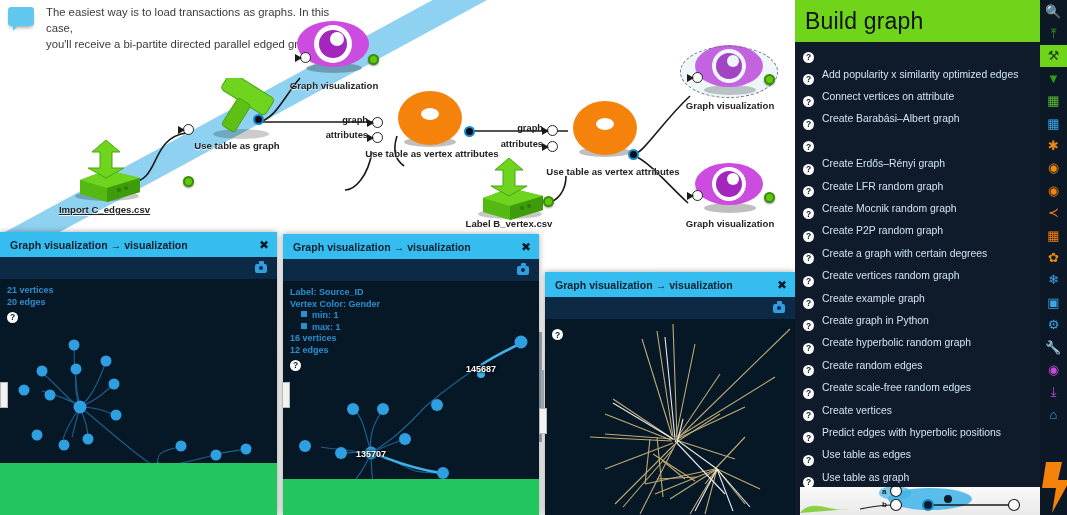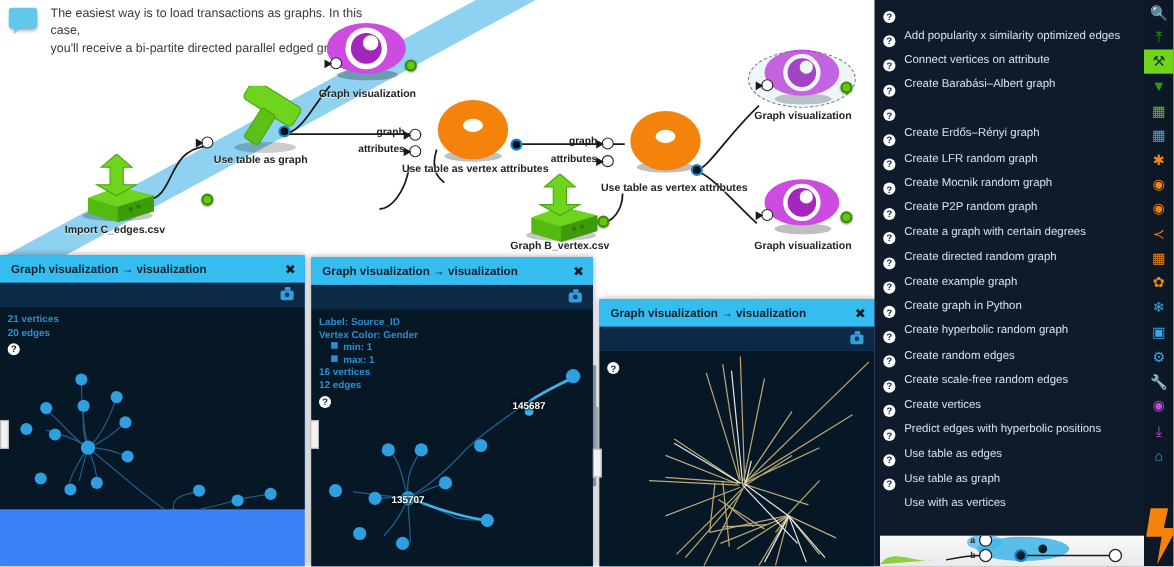--- a/index.html
+++ b/index.html
@@ -55,21 +55,21 @@
   .rail-btn{height:22.4px;display:flex;align-items:center;justify-content:center;cursor:pointer;font-size:13px;}
   .rail-btn.active{background:#6fd41a;}
 
   
   .preview{position:absolute;left:800px;top:487px;width:240px;height:28px;
            background:linear-gradient(180deg,#fafafa,#e9e9e9);overflow:hidden;}
   .mini-label{position:absolute;font-size:8px;font-weight:bold;color:#222;}
   .arrow-badge{position:absolute;left:1040px;top:460px;width:30px;height:55px;overflow:hidden;}
 
   
-  .panel{position:absolute;background:#3b82f6;box-shadow:0 0 6px rgba(0,0,0,.35);}
+  .panel{position:absolute;background:#22c55e;box-shadow:0 0 6px rgba(0,0,0,.35);}
   .p-head{height:25px;background:#35bdf0;display:flex;align-items:center;
           padding:0 8px 0 10px;justify-content:space-between;cursor:move;}
   .p-title{font-size:10.6px;font-weight:bold;color:#10202c;white-space:nowrap;}
   .p-close{font-size:12px;color:#0d1b24;font-weight:bold;cursor:pointer;line-height:1;}
   .p-tools{height:22px;background:#0c2a45;display:flex;align-items:center;justify-content:flex-end;padding-right:10px;}
   .cam{width:12px;height:9px;background:#2f9fe0;border-radius:2px;position:relative;cursor:pointer;}
   .cam:before{content:"";position:absolute;left:3.5px;top:-2.5px;width:5px;height:2.5px;background:#2f9fe0;border-radius:1px 1px 0 0;}
   .cam:after{content:"";position:absolute;left:4px;top:2.5px;width:4px;height:4px;border-radius:50%;background:#0c2a45;}
   .p-body{position:relative;background:#061726;overflow:hidden;}
   .p-stats{position:absolute;left:7px;top:6px;font-size:9px;font-weight:bold;color:#2a8fd0;line-height:11.5px;}
@@ -117,21 +117,21 @@
       <svg width="85" height="62" viewBox="0 0 85 62">
         <ellipse cx="45" cy="56" rx="32" ry="5" fill="rgba(0,0,0,.22)"></ellipse>
         <path d="M18,40 L45,30 L78,38 L78,52 L45,62 L18,54 Z" fill="#54b913"></path>
         <path d="M18,40 L45,30 L78,38 L45,48 Z" fill="#6ed41d"></path>
         <path d="M45,48 L78,38 L78,52 L45,62 Z" fill="#3e9c0b"></path>
         <path d="M28,22 L40,22 L40,6 L32,6 L46,-6 L60,6 L52,6 L52,22 L64,22 L46,32 Z" transform="translate(-2,6)" fill="#6ed41d" stroke="#4aa50e" stroke-width="1"></path>
         <circle cx="57" cy="50" r="2" fill="#2e7a08"></circle>
           <circle cx="64" cy="48" r="2" fill="#2e7a08"></circle>
       </svg>
       <div class="port out-dark plug" style="left:121px;top:36px;"></div>
-      <div class="node-label" style="top:64px;">Import C_edges.csv</div>
+      <div class="node-label" style="top:64px;text-decoration:underline;">Import C_edges.csv</div>
     </div>
 
     <div class="node" style="left:195px;top:78px;width:90px;height:60px;">
       <svg width="90" height="62" viewBox="0 0 90 62">
         <ellipse cx="46" cy="56" rx="28" ry="5" fill="rgba(0,0,0,.2)"></ellipse>
         <g transform="rotate(32 45 30)">
           <rect x="18" y="4" width="52" height="20" rx="4" fill="#6ed41d" stroke="#4aa50e" stroke-width="1"></rect>
           <rect x="38" y="22" width="15" height="32" rx="3" fill="#5ec015" stroke="#4aa50e" stroke-width="1"></rect>
         </g>
       </svg>
@@ -174,21 +174,21 @@
       <svg width="85" height="62" viewBox="0 0 85 62">
         <ellipse cx="45" cy="56" rx="32" ry="5" fill="rgba(0,0,0,.22)"></ellipse>
         <path d="M18,40 L45,30 L78,38 L78,52 L45,62 L18,54 Z" fill="#54b913"></path>
         <path d="M18,40 L45,30 L78,38 L45,48 Z" fill="#6ed41d"></path>
         <path d="M45,48 L78,38 L78,52 L45,62 Z" fill="#3e9c0b"></path>
         <path d="M28,22 L40,22 L40,6 L32,6 L46,-6 L60,6 L52,6 L52,22 L64,22 L46,32 Z" transform="translate(-2,6)" fill="#6ed41d" stroke="#4aa50e" stroke-width="1"></path>
         <circle cx="57" cy="50" r="2" fill="#2e7a08"></circle>
           <circle cx="64" cy="48" r="2" fill="#2e7a08"></circle>
       </svg>
       <div class="port plug" style="left:78px;top:38px;"></div>
-      <div class="node-label" style="top:60px;left:44px;">Graph B_vertex.csv</div>
+      <div class="node-label" style="top:60px;left:44px;">Label B_vertex.csv</div>
     </div>
 
     <div class="node" style="left:565px;top:98px;width:80px;height:62px;">
       <svg width="80" height="62" viewBox="0 0 80 62">
         <ellipse cx="40" cy="54" rx="26" ry="5" fill="rgba(0,0,0,.25)"></ellipse>
         <ellipse cx="40" cy="30" rx="32" ry="27" fill="#f5820b"></ellipse>
         <ellipse cx="40" cy="26" rx="9" ry="6" fill="#ffffff"></ellipse>
       </svg>
       <div class="port in" style="left:-18px;top:27px;">
         <span class="port-name">graph</span>
@@ -356,21 +356,21 @@
   </div>
 
   <div class="panel" style="left:283px;top:234px;width:256px;height:281px;">
     <div class="p-head">
       <span class="p-title">Graph visualization → visualization</span>
       <span class="p-close">✖</span>
     </div>
     <div class="p-tools">
       <span class="cam"></span>
     </div>
-    <div class="p-body" style="height:234px;">
+    <div class="p-body" style="height:198px;">
       <div class="p-stats">
         <div>Label: Source_ID</div>
         <div>Vertex Color: Gender</div>
         <div class="ind"><span class="sw"></span><span>min: 1</span></div>
         <div class="ind"><span class="sw"></span><span>max: 1</span></div>
         <div>16 vertices</div>
         <div>12 edges</div>
         <div class="help-dot">?</div>
       </div>
       <svg width="256" height="234" viewBox="0 0 256 234">
@@ -409,20 +409,23 @@
       </svg>
       <div class="nlabel" style="left:198px;top:88px;">145687</div>
       <div class="nlabel" style="left:88px;top:173px;">135707</div>
     </div>
     <div class="handle" style="left:-1px;top:148px;"></div>
     <div class="vline" style="right:-5px;top:136px;height:60px;"></div>
     <div class="handle" style="right:-8px;top:174px;"></div>
   </div>
 
   <div class="sidebar">
+    <div class="sb-head">
+      <span class="sb-title">Build graph</span>
+    </div>
     <div class="sb-list" id="sb-list">
         <div class="sb-item">
           <span class="q-ico">?</span>
           <span class="sb-label">Add popularity x similarity optimized edges</span>
         </div>
         <div class="sb-item">
           <span class="q-ico">?</span>
           <span class="sb-label">Connect vertices on attribute</span>
         </div>
         <div class="sb-item">
@@ -447,21 +450,21 @@
         <div class="sb-item">
           <span class="q-ico">?</span>
           <span class="sb-label">Create P2P random graph</span>
         </div>
         <div class="sb-item">
           <span class="q-ico">?</span>
           <span class="sb-label">Create a graph with certain degrees</span>
         </div>
         <div class="sb-item">
           <span class="q-ico">?</span>
-          <span class="sb-label">Create directed random graph</span>
+          <span class="sb-label">Create vertices random graph</span>
         </div>
         <div class="sb-item">
           <span class="q-ico">?</span>
           <span class="sb-label">Create example graph</span>
         </div>
         <div class="sb-item">
           <span class="q-ico">?</span>
           <span class="sb-label">Create graph in Python</span>
         </div>
         <div class="sb-item">

